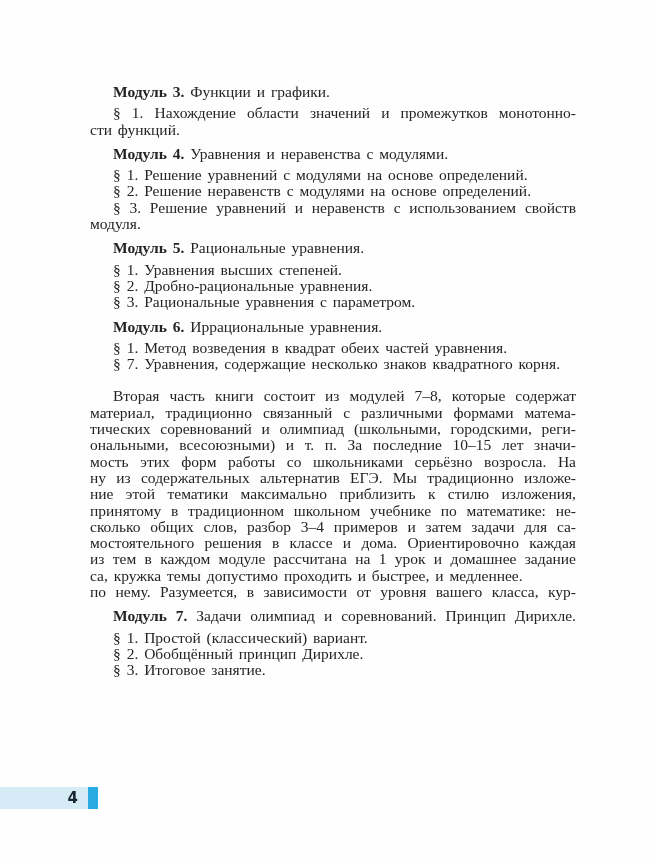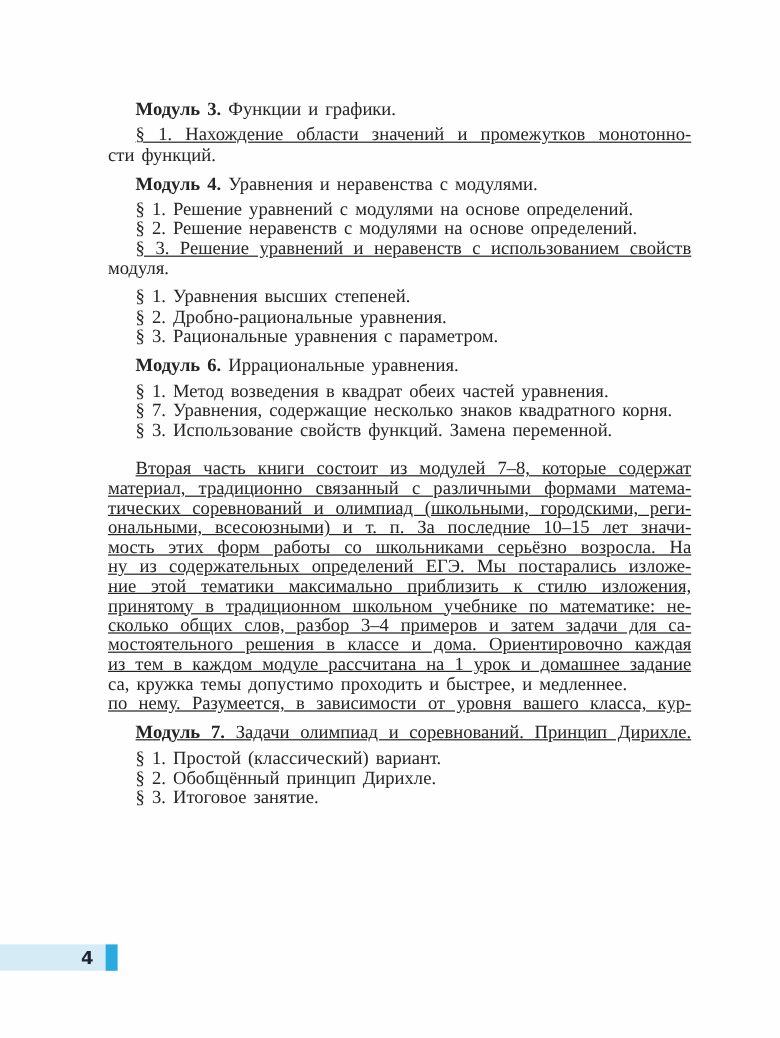--- a/index.html
+++ b/index.html
@@ -20,21 +20,21 @@
     left: 90px;
     top: 84px;
     width: 486px;
     color: #242424;
     font-size: 15.5px;
     line-height: 16.3px;
     word-spacing: 2px;
   }
   .line { min-height: 16.3px; white-space: normal; }
   .indent { text-indent: 23px; }
-  .just { text-align: justify; text-align-last: justify; text-decoration: underline; }
+  .just { text-align: justify; text-align-last: justify; }
   .module-block { margin-top: 8px; }
   .module-block:first-child { margin-top: 0; }
   .module-heading { margin-bottom: 5px; }
   .module-heading b { font-weight: bold; }
   .intro-para { margin-top: 16px; margin-bottom: 0; }
   .footer-bar {
     position: absolute;
     left: 0;
     top: 787px;
     width: 88px;
@@ -78,49 +78,47 @@
         </div>
         <div>
           <div class="line indent">§ 2. Решение неравенств с модулями на основе определений.</div>
         </div>
         <div>
           <div class="line indent just">§ 3. Решение уравнений и неравенств с использованием свойств</div>
           <div class="line">модуля.</div>
         </div>
       </div>
       <div class="module-block">
+        <div class="line module-heading indent"><b>Модуль 5.</b> Рациональные уравнения.</div>
         <div>
           <div class="line indent">§ 1. Уравнения высших степеней.</div>
         </div>
         <div>
           <div class="line indent">§ 2. Дробно-рациональные уравнения.</div>
         </div>
         <div>
           <div class="line indent">§ 3. Рациональные уравнения с параметром.</div>
         </div>
       </div>
       <div class="module-block">
         <div class="line module-heading indent"><b>Модуль 6.</b> Иррациональные уравнения.</div>
         <div>
           <div class="line indent">§ 1. Метод возведения в квадрат обеих частей уравнения.</div>
         </div>
         <div>
           <div class="line indent">§ 7. Уравнения, содержащие несколько знаков квадратного корня.</div>
         </div>
-        <div>
-          <div class="line indent">§ 3. Использование свойств функций. Замена переменной.</div>
-        </div>
       </div>
       <div class="intro-para">
         <div class="line indent just">Вторая часть книги состоит из модулей 7–8, которые содержат</div>
         <div class="line just">материал, традиционно связанный с различными формами матема-</div>
         <div class="line just">тических соревнований и олимпиад (школьными, городскими, реги-</div>
         <div class="line just">ональными, всесоюзными) и т. п. За последние 10–15 лет значи-</div>
         <div class="line just">мость этих форм работы со школьниками серьёзно возросла. На</div>
-        <div class="line just">ну из содержательных определений ЕГЭ. Мы постарались изложе-</div>
+        <div class="line just">ну из содержательных альтернатив ЕГЭ. Мы традиционно изложе-</div>
         <div class="line just">ние этой тематики максимально приблизить к стилю изложения,</div>
         <div class="line just">принятому в традиционном школьном учебнике по математике: не-</div>
         <div class="line just">сколько общих слов, разбор 3–4 примеров и затем задачи для са-</div>
         <div class="line just">мостоятельного решения в классе и дома. Ориентировочно каждая</div>
         <div class="line just">из тем в каждом модуле рассчитана на 1 урок и домашнее задание</div>
         <div class="line">са, кружка темы допустимо проходить и быстрее, и медленнее.</div>
         <div class="line just">по нему. Разумеется, в зависимости от уровня вашего класса, кур-</div>
       </div>
       <div class="module-block">
         <div class="line module-heading indent just"><b>Модуль 7.</b> Задачи олимпиад и соревнований. Принцип Дирихле.</div>

